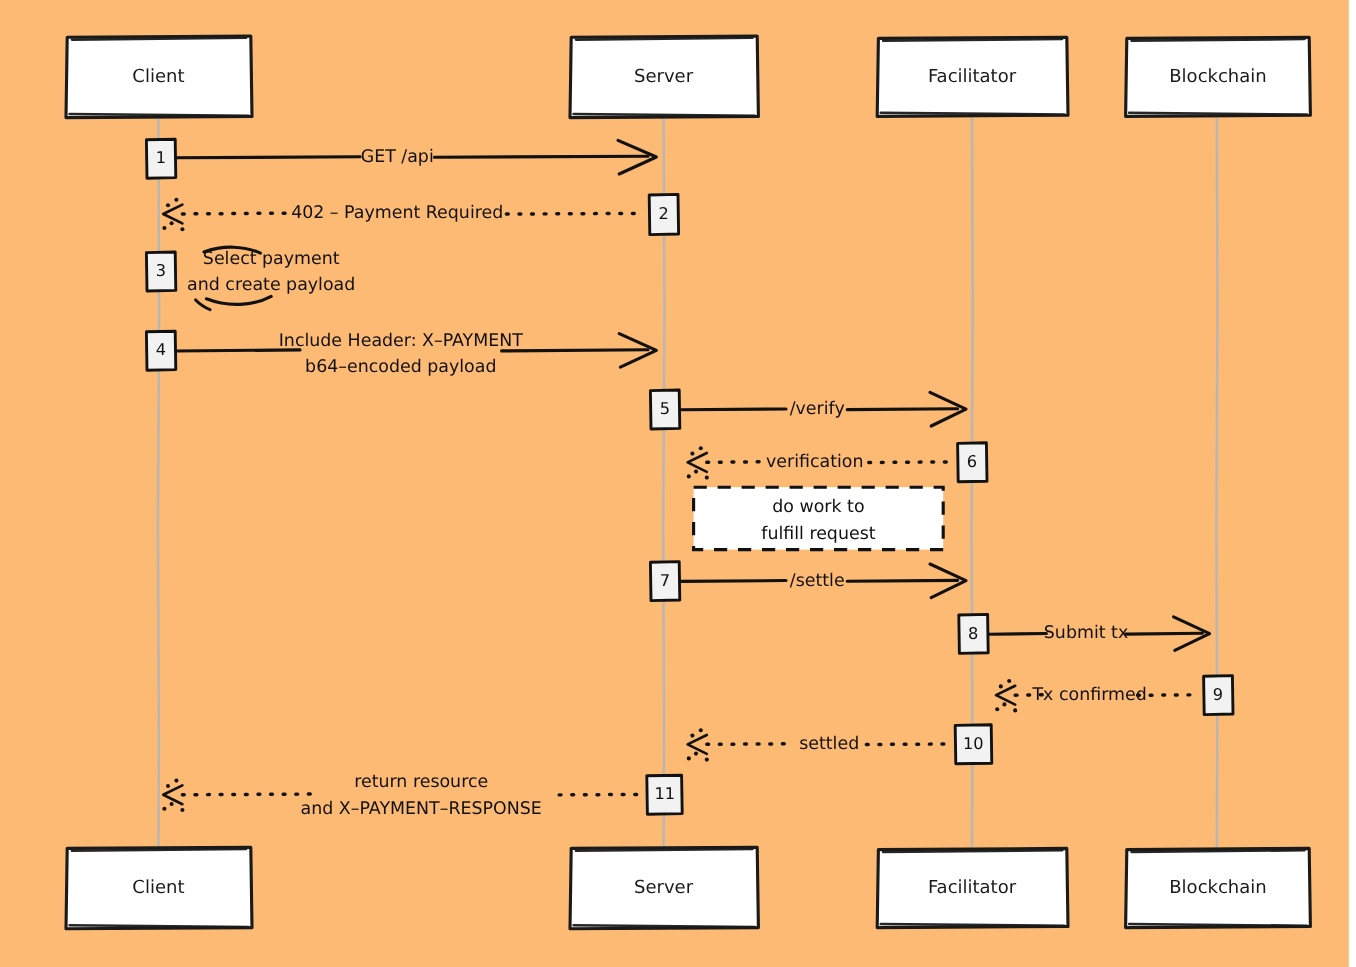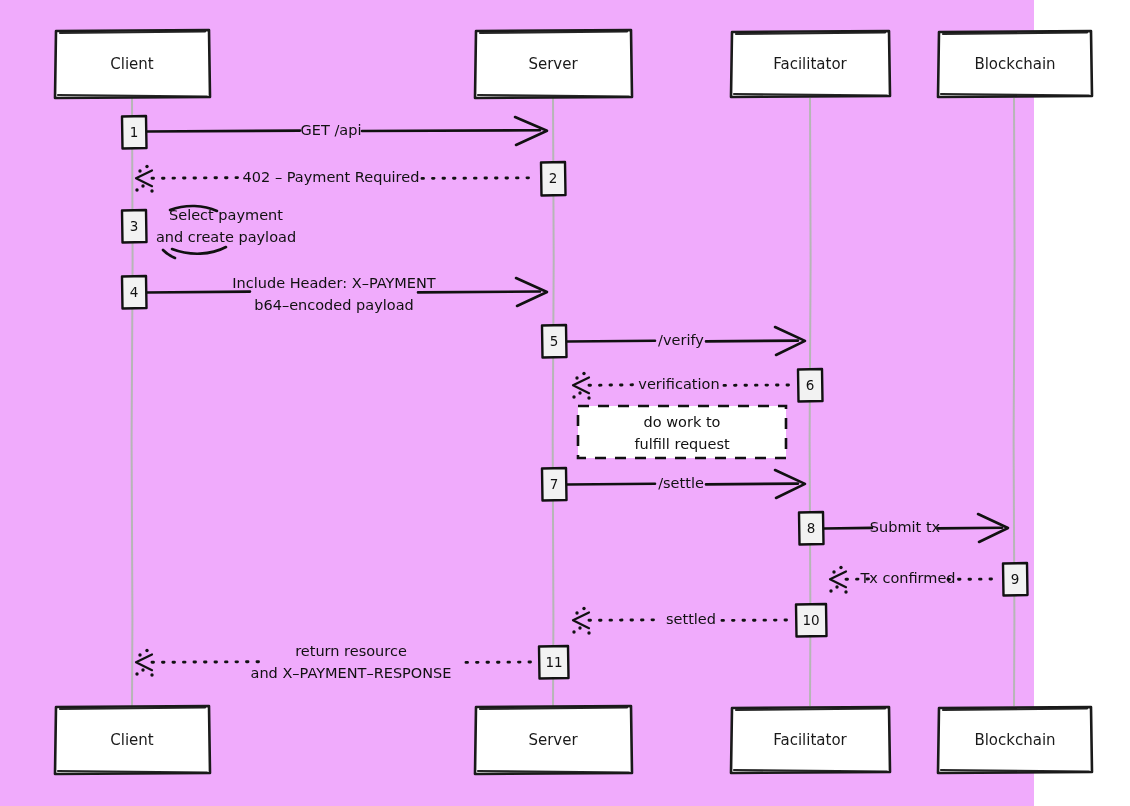--- a/index.html
+++ b/index.html
@@ -8,23 +8,23 @@
     background: #ffffff;
   }
   body {
     width: 1130px;
     height: 806px;
     font-family: "DejaVu Sans", sans-serif;
     overflow: hidden;
   }
   #diagram-root {
     position: relative;
-    width: 1034px;
+    width: 1124px;
     height: 806px;
-    background: #f0abfc;
+    background: #fdba74;
   }
   svg#sequence-svg {
     position: absolute;
     top: 0; left: 0;
     width: 1130px;
     height: 806px;
   }
   .actor-box {
     fill: #ffffff;
     stroke: #1a1a1a;

